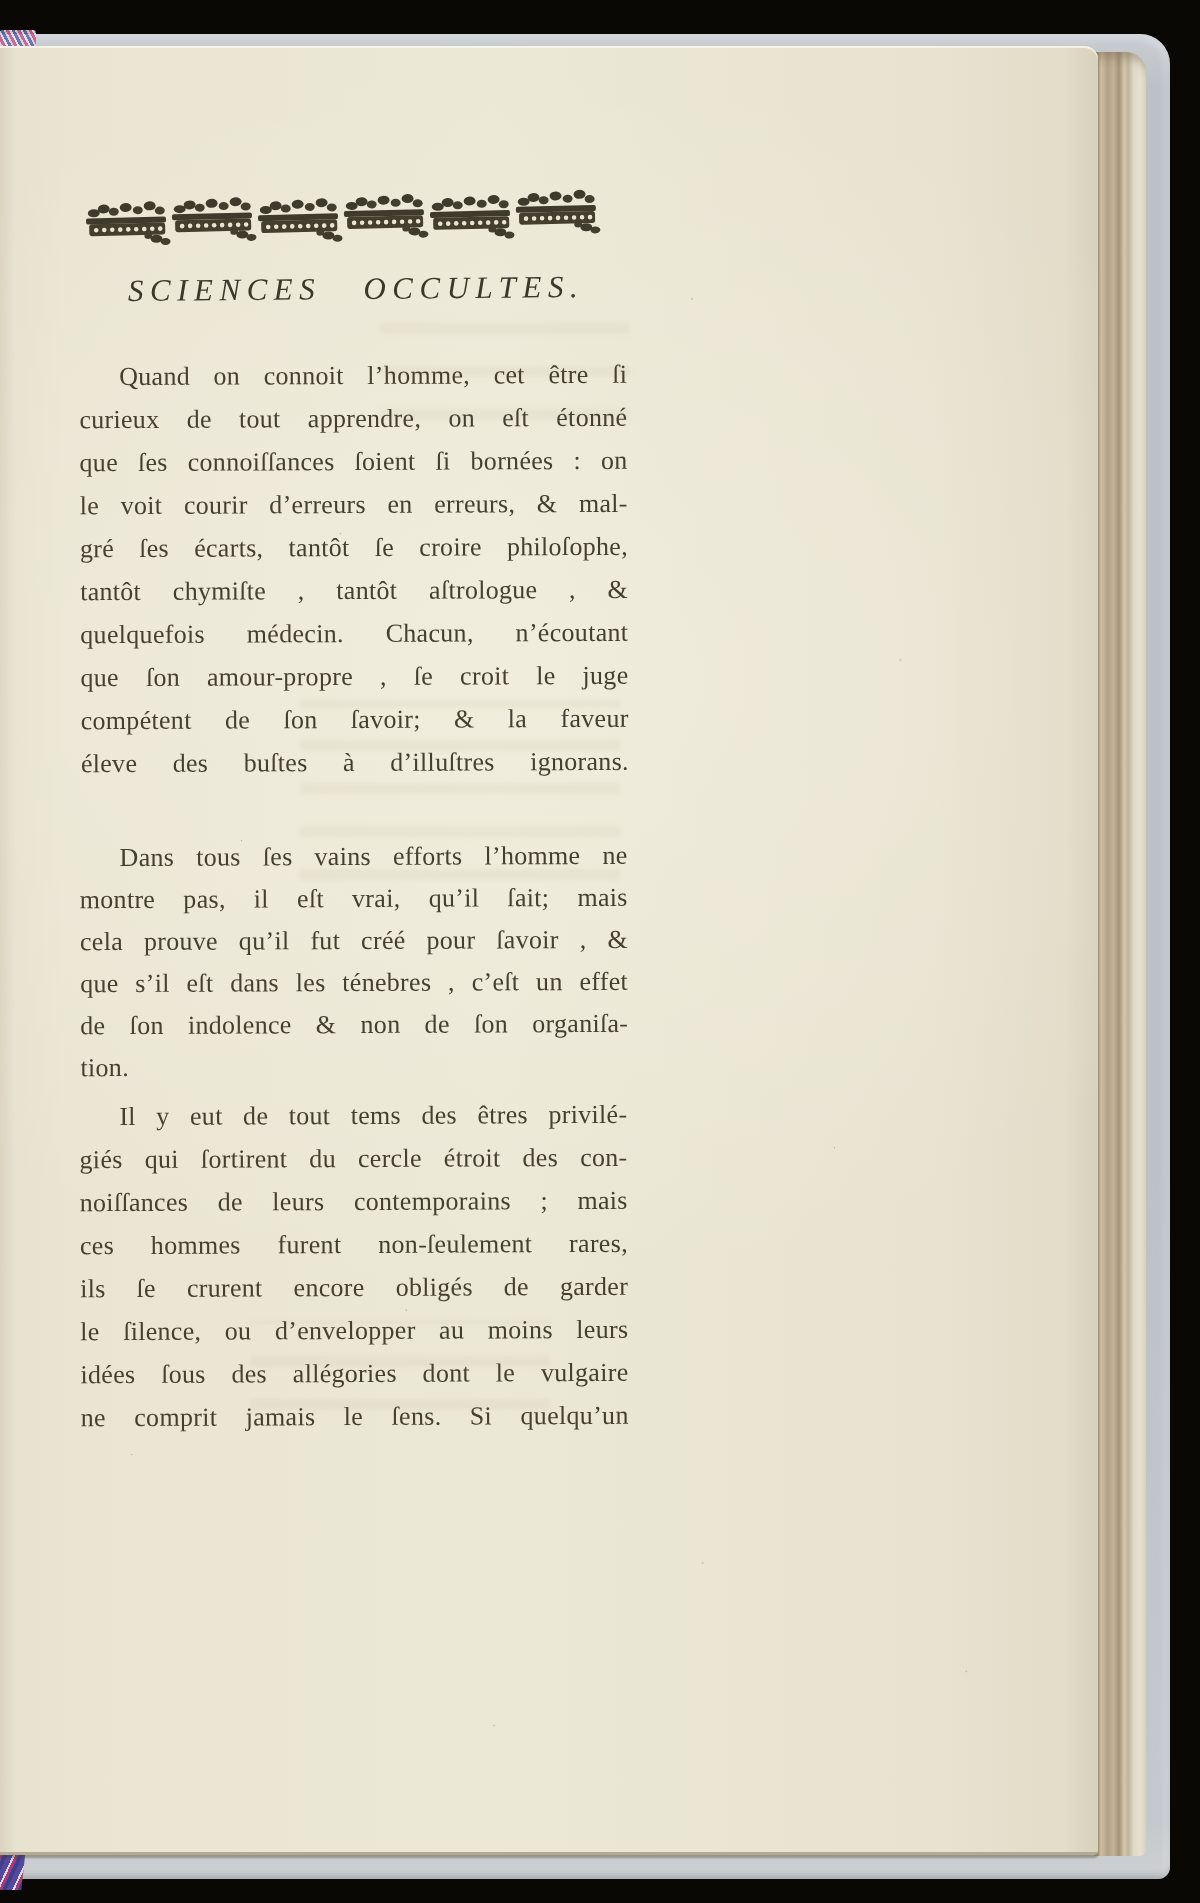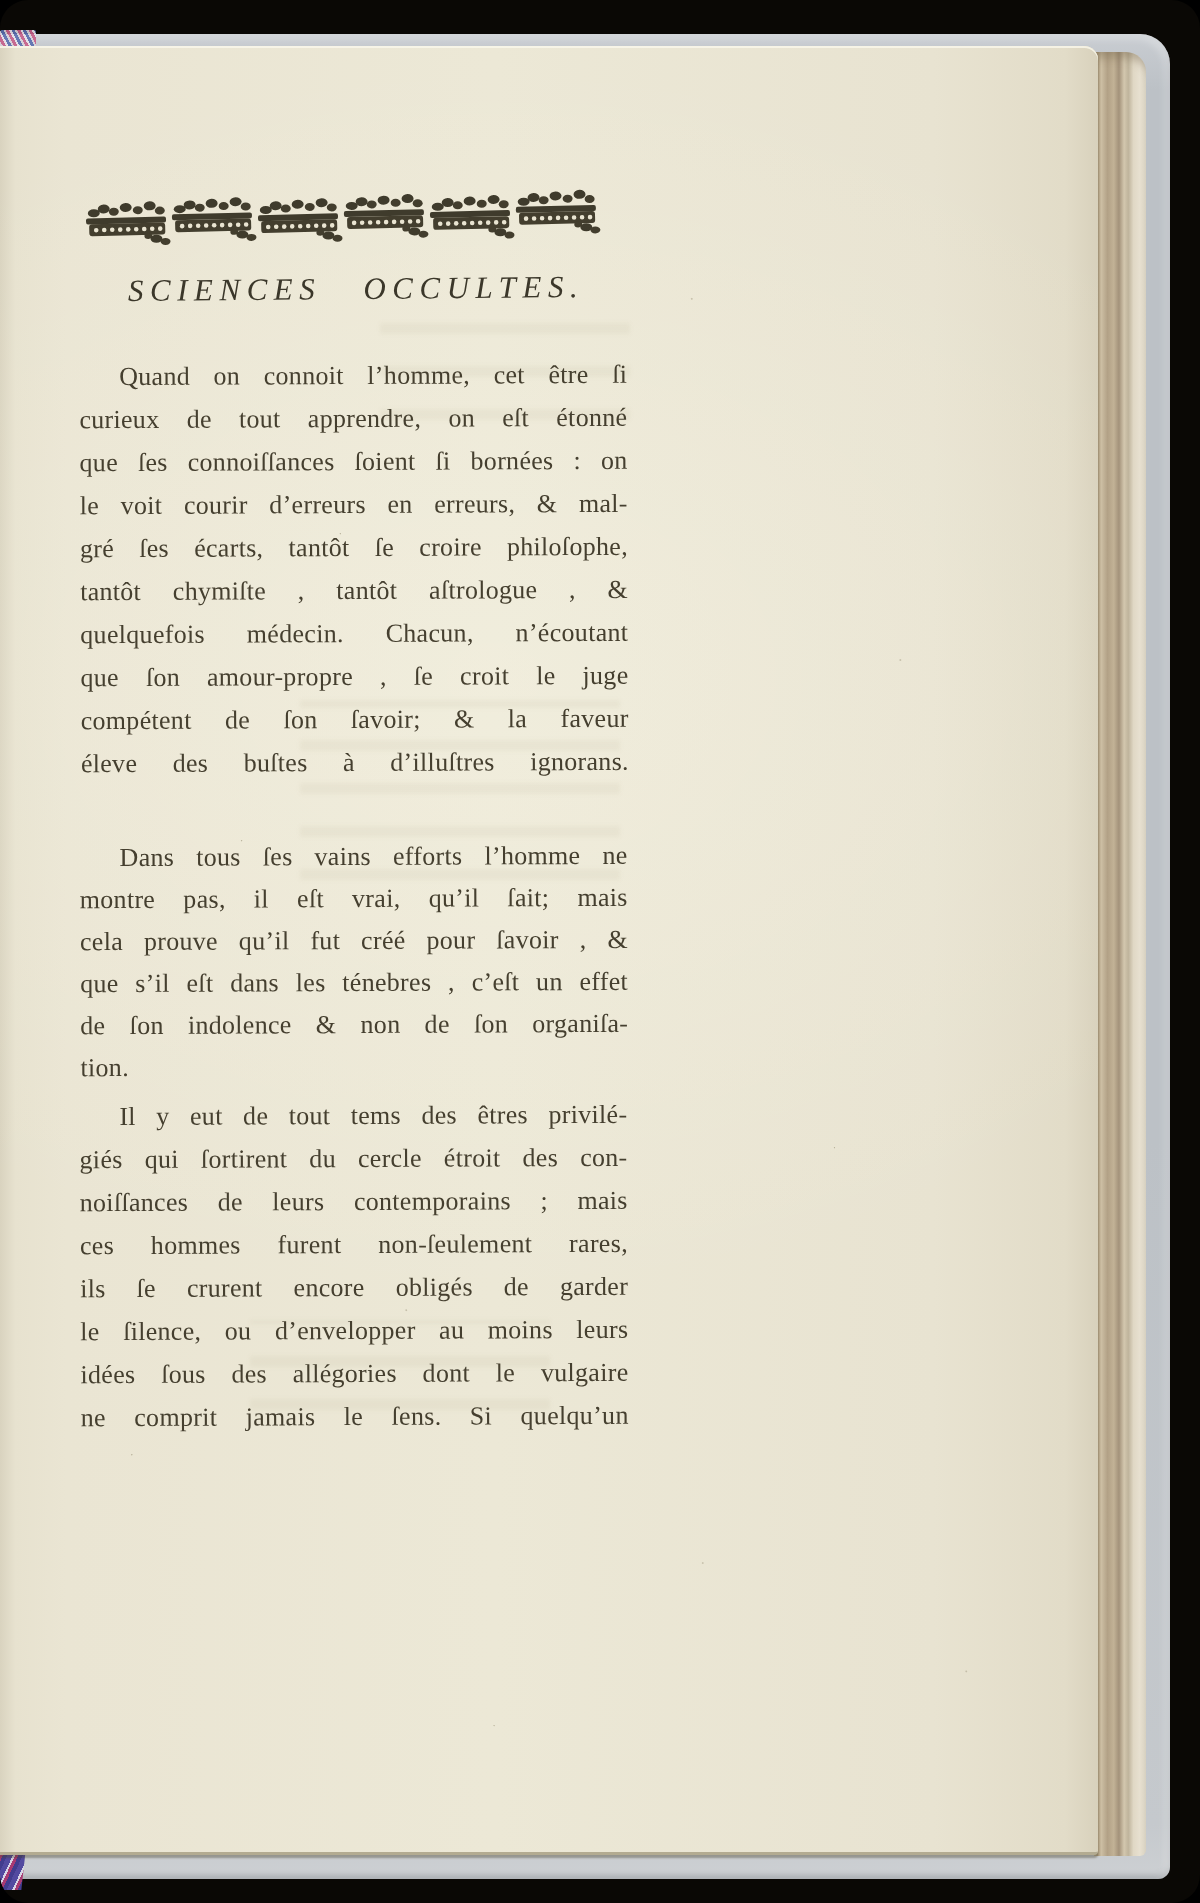--- a/index.html
+++ b/index.html
@@ -1,20 +1,19 @@
 <!DOCTYPE html>
 <html><head>
 <meta charset="utf-8">
 <style>
   html,body{margin:0;padding:0;background:#000;}
   .stage{
     position:relative;width:1200px;height:1903px;overflow:hidden;
     background:#0a0805;
     font-family:"Liberation Serif","DejaVu Serif",serif;
-    border-radius:28px;
   }
   
   .cover{
     position:absolute;left:0;top:34px;width:1170px;height:1845px;
     background:linear-gradient(180deg,#c9cdd2 0,#bcc1c6 3%,#bcc1c6 60%,#c5c9cd 97%,#cdd0d3 100%);
     border-radius:3px 30px 12px 3px;
     box-shadow:inset -4px 4px 8px rgba(255,255,255,.35), inset 0 -3px 6px rgba(80,85,95,.35);
     z-index:1;
   }
   

